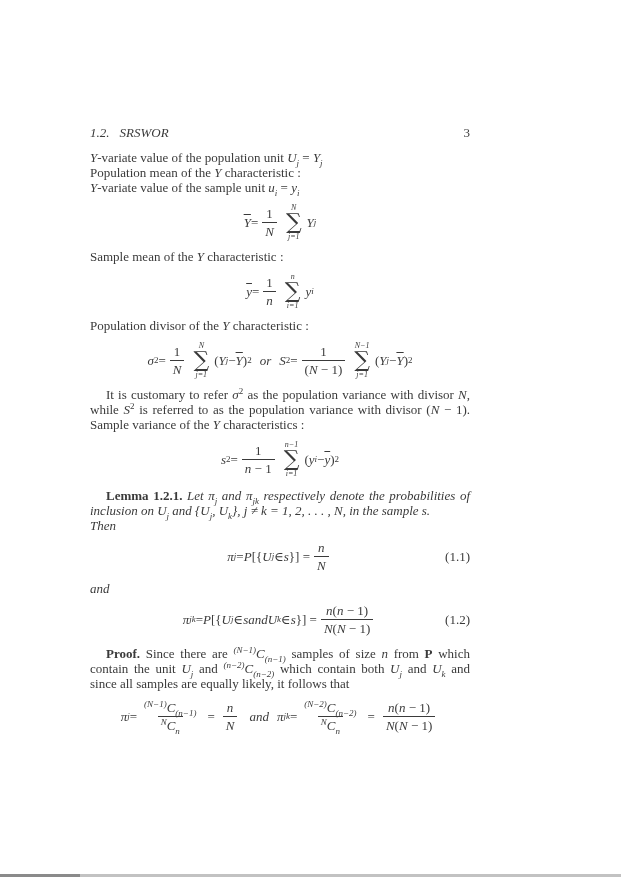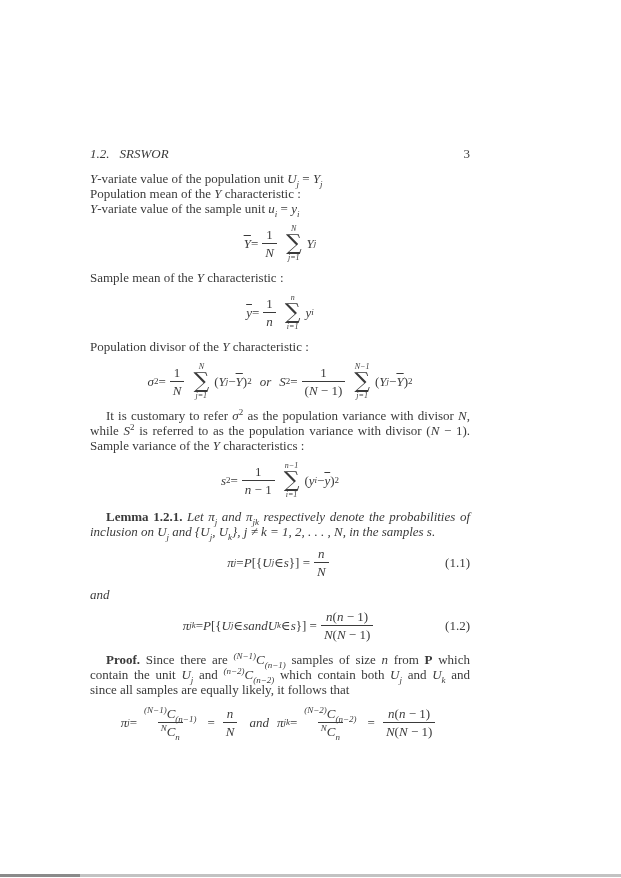--- a/index.html
+++ b/index.html
@@ -1,18 +1,18 @@
 <!DOCTYPE html>
 <html><head>
 <meta charset="utf-8">
 <style>
   html,body{margin:0;padding:0;}
   .screen{position:relative;width:621px;height:878px;background:#ffffff;overflow:hidden;
           font-family:"Liberation Serif","DejaVu Serif",serif;color:#3a3a3a;}
-  .content{position:absolute;left:90px;top:146px;width:380px;font-size:13px;line-height:15px;}
+  .content{position:absolute;left:90px;top:125px;width:380px;font-size:13px;line-height:15px;}
   .hdr{display:flex;justify-content:space-between;align-items:baseline;font-style:italic;}
   .hdr .sec{margin-right:10px;}
   .hdr .num{font-style:normal;}
   p{margin:0;}
   .para{text-align:justify;}
   .indent{text-indent:16px;}
   .ital{font-style:italic;}
   .rm{font-style:normal;}
   i{font-style:italic;}
   sub,sup{font-size:9px;line-height:0;}
@@ -169,21 +169,22 @@
           <span>(</span>
           <i>y</i>
           <sub class="it">i</sub>
           <span> − </span>
           <i class="ovl">y</i>
           <span>)</span>
           <sup>2</sup>
         </span>
     </div>
 
-    <p class="para indent ital mt10"><b class="rm">Lemma 1.2.1.</b><span><span> Let π</span><sub class="it">j</sub><span> and π</span><sub class="it">jk</sub><span> respectively denote the probabilities of inclusion on U</span><sub class="it">j</sub><span> and {U</span><sub class="it">j</sub><span>, U</span><sub class="it">k</sub><span>}, j ≠ k = 1, 2, . . . , N, in the samples s.</span></span></p>
+    <p class="para indent ital mt10"><b class="rm">Lemma 1.2.1.</b><span><span> Let π</span><sub class="it">j</sub><span> and π</span><sub class="it">jk</sub><span> respectively denote the probabilities of inclusion on U</span><sub class="it">j</sub><span> and {U</span><sub class="it">j</sub><span>, U</span><sub class="it">k</sub><span>}, j ≠ k = 1, 2, . . . , N, in the sample s.</span></span></p>
+    <p class="ital">Then</p>
 
     <div class="eq mt6">
       <span class="mrow">
           <i>π</i>
           <sub class="it">j</sub>
           <span> = </span>
           <i>P</i>
           <span> [{</span>
           <i>U</i>
           <sub class="it">j</sub>

